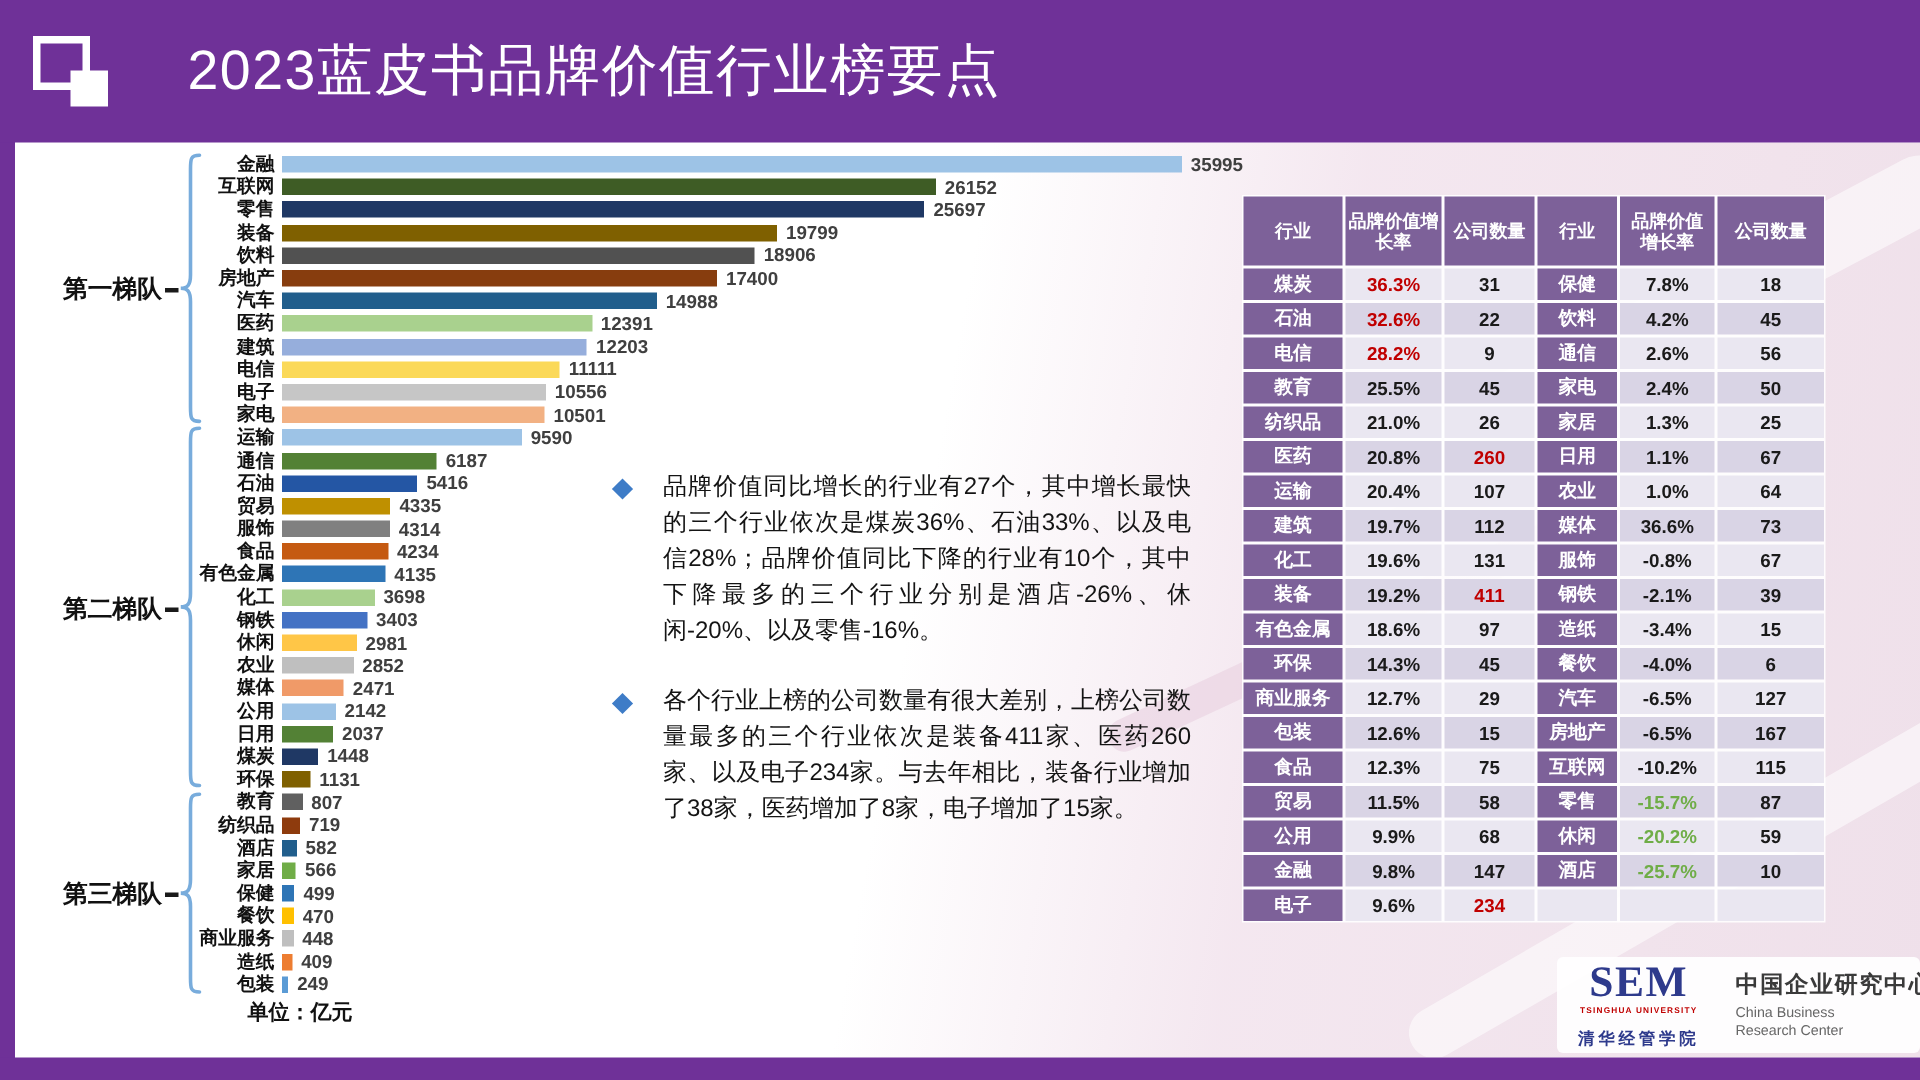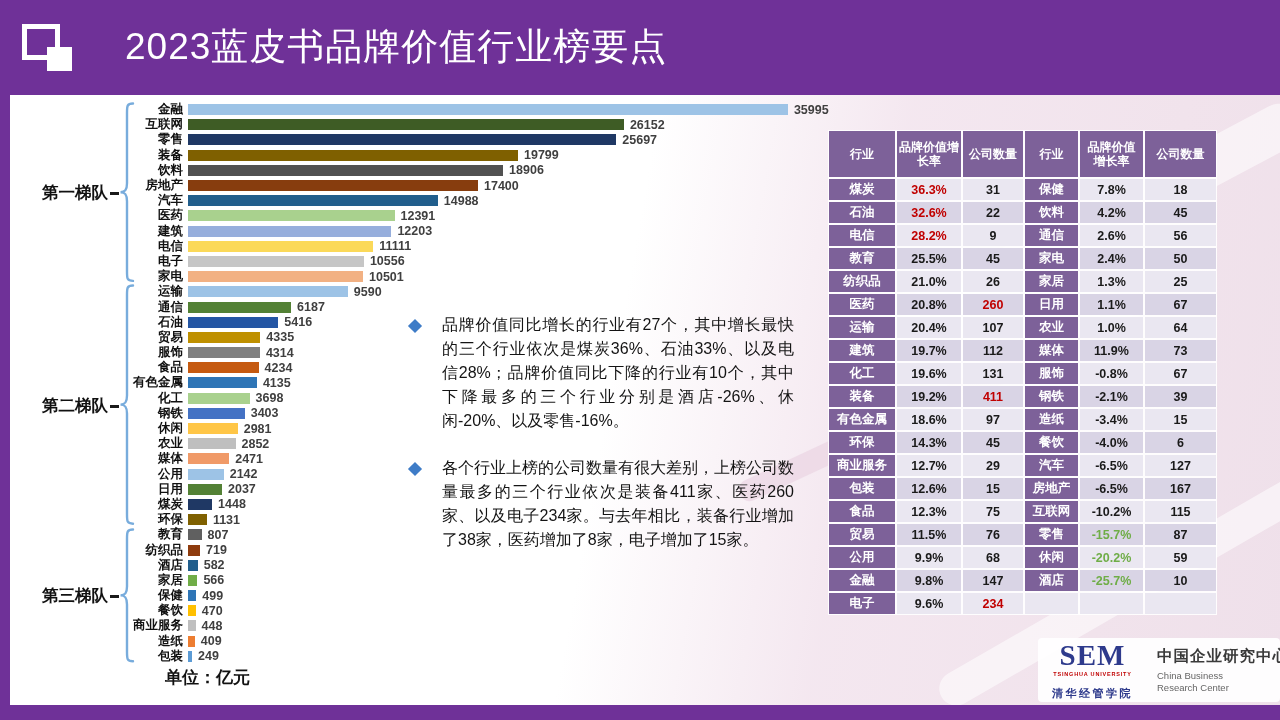--- a/index.html
+++ b/index.html
@@ -23,21 +23,21 @@
   .bg-decor .s2 { width:620px; height:34px; left:420px; top:430px; transform:rotate(-30deg); border-radius:30px; }
   .bg-decor .s3 { width:420px; height:22px; left:240px; top:300px; transform:rotate(-25deg); border-radius:30px; background:rgba(231,206,222,.55); }
   .bg-decor .blob { position:absolute; left:400px; top:188px; width:260px; height:56px; background:rgba(255,255,255,.95); border-radius:50%; filter:blur(5px); }
 
   
   .chart { position:absolute; left:30px; top:102px; z-index:2; }
   .bar-row { display:flex; align-items:center; height:15.2px; }
   .bar-label { width:158px; padding-right:5px; text-align:right; font-size:12.5px; font-weight:bold; color:#111; white-space:nowrap; }
   .bar { height:11px; flex:0 0 auto; }
   .bar-value { margin-left:6px; font-size:12.5px; font-weight:bold; color:#3F3F3F; white-space:nowrap; }
-  .unit-label { position:absolute; left:165px; top:666px; font-size:17px; font-weight:bold; color:#111; z-index:2; }
+  .unit-label { position:absolute; left:165px; top:666px; font-size:14px; font-weight:bold; color:#111; z-index:2; }
 
   .tier-label { position:absolute; width:86px; left:22px; text-align:right; font-size:16.5px; font-weight:bold; color:#111; z-index:2; white-space:nowrap; }
   .tier-dash  { position:absolute; left:110px; width:9px; height:2.5px; background:#1a1a1a; z-index:2; }
   .brace-host { position:absolute; left:119px; top:102px; z-index:2; }
   .brace-host svg { position:absolute; left:0; overflow:visible; }
 
   
   .bullets { position:absolute; left:408px; top:313px; width:412px; z-index:2; }
   .bullet-item { display:flex; margin-bottom:23px; }
   .bullet-diamond { flex:0 0 10px; width:10px; height:10px; background:#3E7CC7; transform:rotate(45deg); margin:8px 22px 0 2px; }
@@ -356,21 +356,21 @@
       <div class="cell ind">运输</div>
       <div class="cell val light">20.4%</div>
       <div class="cell val light">107</div>
       <div class="cell ind">农业</div>
       <div class="cell val light">1.0%</div>
       <div class="cell val light">64</div>
       <div class="cell ind">建筑</div>
       <div class="cell val dark">19.7%</div>
       <div class="cell val dark">112</div>
       <div class="cell ind">媒体</div>
-      <div class="cell val dark">11.9%</div>
+      <div class="cell val dark">36.6%</div>
       <div class="cell val dark">73</div>
       <div class="cell ind">化工</div>
       <div class="cell val light">19.6%</div>
       <div class="cell val light">131</div>
       <div class="cell ind">服饰</div>
       <div class="cell val light">-0.8%</div>
       <div class="cell val light">67</div>
       <div class="cell ind">装备</div>
       <div class="cell val dark">19.2%</div>
       <div class="cell val dark red">411</div>
@@ -402,21 +402,21 @@
       <div class="cell val dark">-6.5%</div>
       <div class="cell val dark">167</div>
       <div class="cell ind">食品</div>
       <div class="cell val light">12.3%</div>
       <div class="cell val light">75</div>
       <div class="cell ind">互联网</div>
       <div class="cell val light">-10.2%</div>
       <div class="cell val light">115</div>
       <div class="cell ind">贸易</div>
       <div class="cell val dark">11.5%</div>
-      <div class="cell val dark">76</div>
+      <div class="cell val dark">58</div>
       <div class="cell ind">零售</div>
       <div class="cell val dark green">-15.7%</div>
       <div class="cell val dark">87</div>
       <div class="cell ind">公用</div>
       <div class="cell val light">9.9%</div>
       <div class="cell val light">68</div>
       <div class="cell ind">休闲</div>
       <div class="cell val light green">-20.2%</div>
       <div class="cell val light">59</div>
       <div class="cell ind">金融</div>

